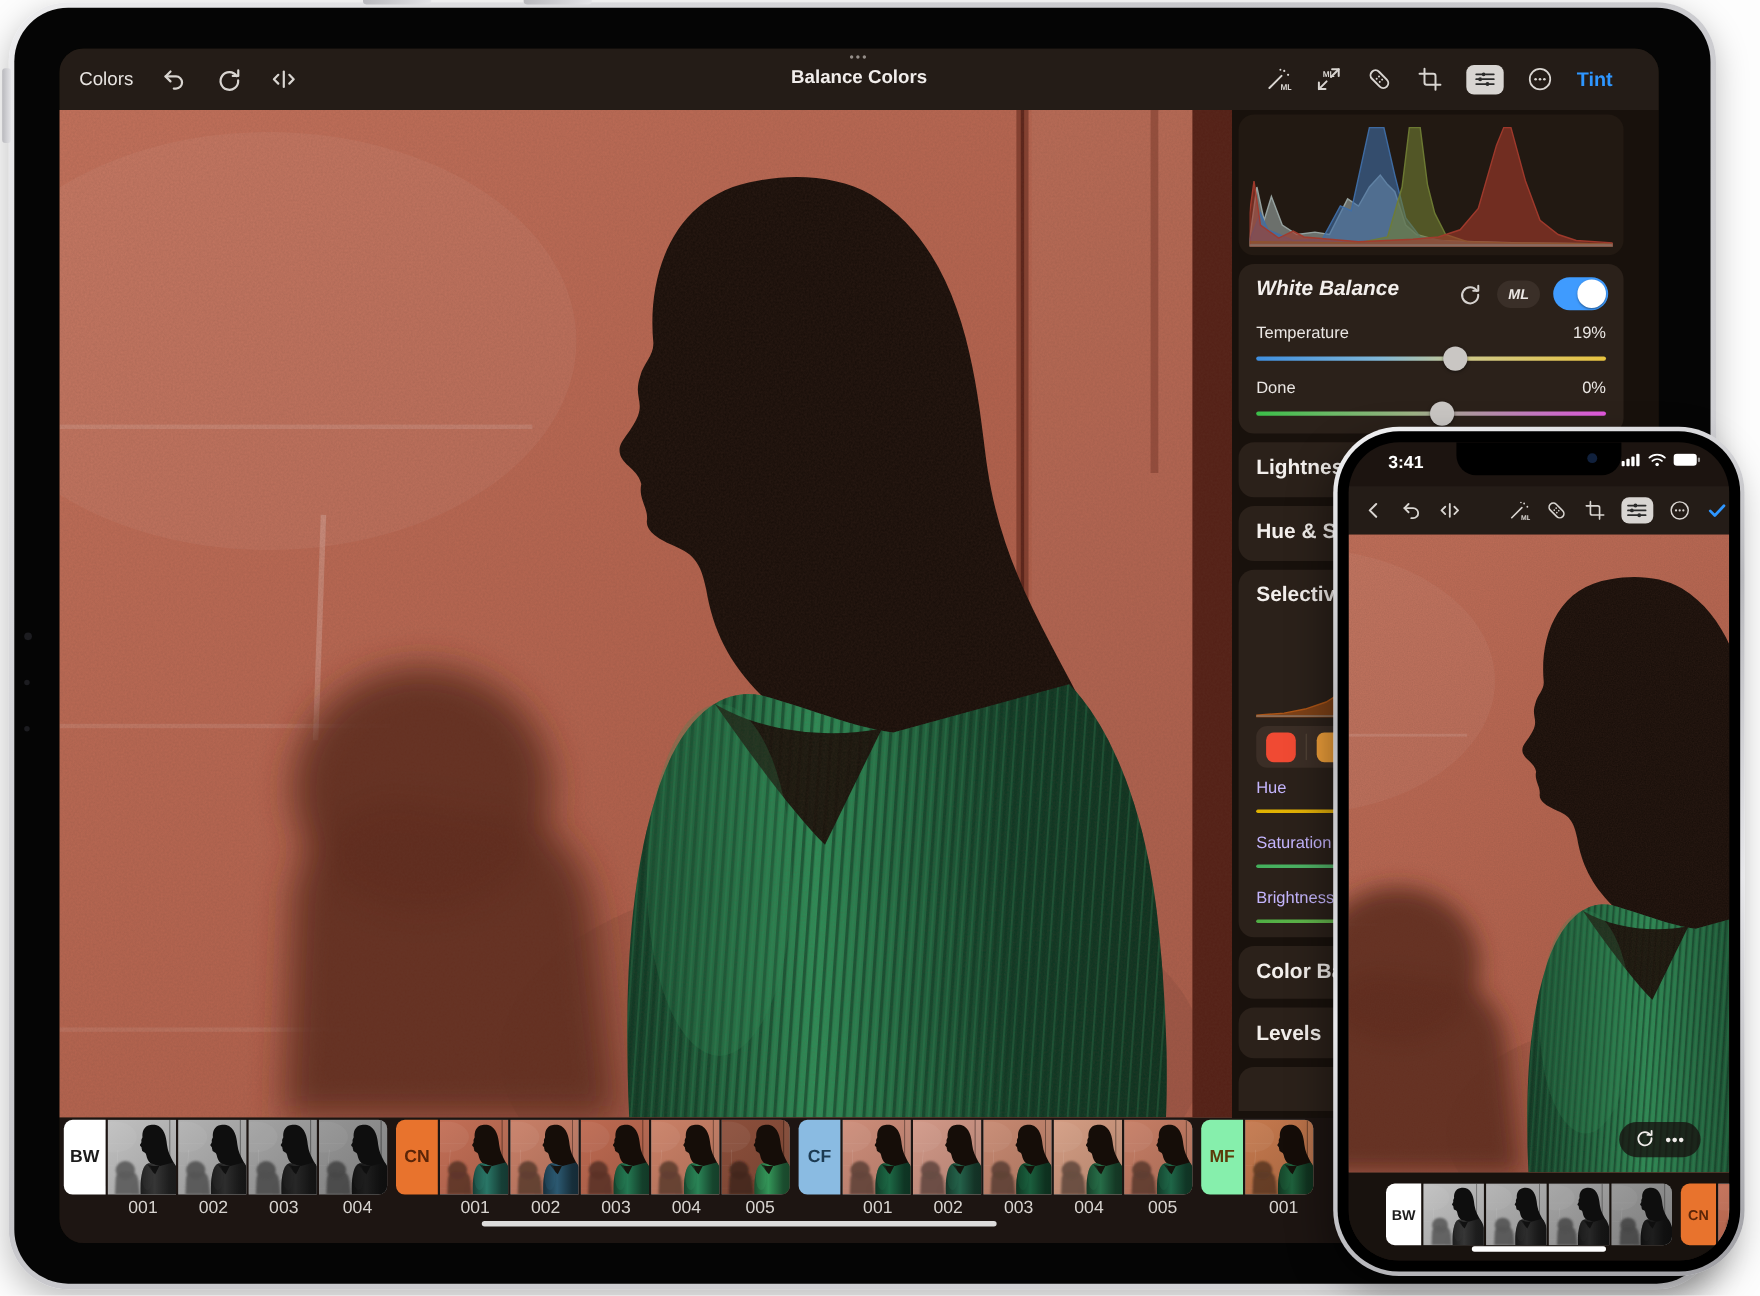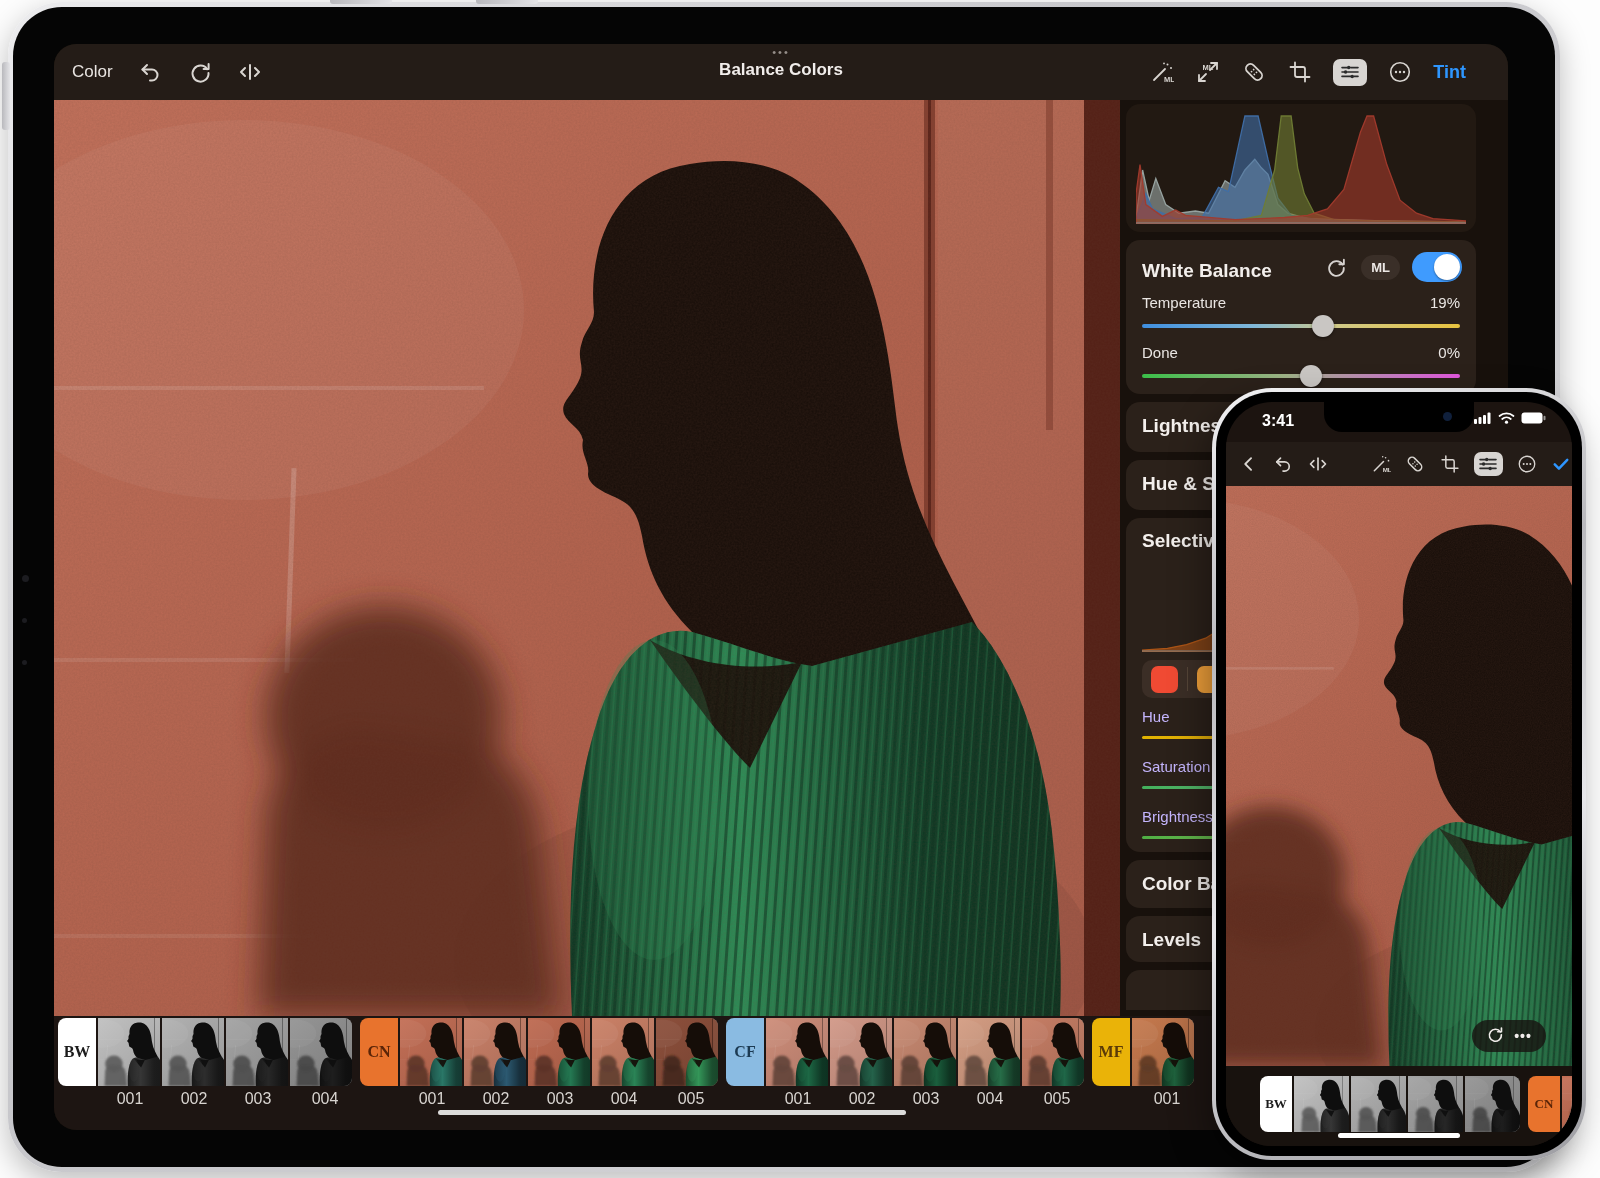--- a/index.html
+++ b/index.html
@@ -28,21 +28,21 @@
   
   .photo{position:absolute;left:0;top:56px;width:1066px;height:916px;overflow:hidden;background:#b96c55;}
   .photo svg{position:absolute;left:0;top:0;width:100%;height:100%;}
   
   .sidebar{position:absolute;left:1066px;top:56px;width:388px;height:916px;background:#18110c;}
   .card{position:absolute;left:6px;width:350px;background:#2b211a;border-radius:14px;}
   .card .ctitle{color:#f3efec;font-size:19px;font-weight:bold;padding:14px 0 0 16px;}
   .hist-card{top:4px;height:128px;background:#221912;}
   .hist-card svg{position:absolute;left:10px;top:8px;}
   .wb-card{top:140px;height:154px;}
-  .wb-head{position:absolute;left:16px;right:14px;top:12px;height:30px;display:flex;align-items:flex-end;}
+  .wb-head{position:absolute;left:16px;right:14px;top:12px;height:30px;display:flex;align-items:flex-start;font-style:italic;}
   .wb-title{color:#f3efec;font-size:19px;font-weight:bold;}
   .wb-right{margin-left:auto;display:flex;align-items:center;gap:12px;}
   .reset-btn{color:#d6d2cf;width:26px;height:26px;display:flex;align-items:center;justify-content:center;}
   .reset-btn svg{width:22px;height:22px;}
   .ml-pill{background:#3a2f28;color:#ece8e5;font-size:13px;font-weight:bold;border-radius:14px;padding:5px 10px;}
   .toggle{width:50px;height:30px;border-radius:15px;position:relative;}
   .knob{position:absolute;right:2px;top:2px;width:26px;height:26px;border-radius:50%;background:#fff;box-shadow:0 1px 2px rgba(0,0,0,.4);}
   .srow-label{position:absolute;left:16px;color:#eae6e3;font-size:15px;}
   .srow-val{position:absolute;right:16px;color:#eae6e3;font-size:15px;}
   .track{position:absolute;left:16px;right:16px;height:4px;border-radius:2px;}
@@ -61,21 +61,21 @@
   .mini-line{position:absolute;left:16px;right:16px;height:3px;border-radius:2px;}
   .hue-line{background:linear-gradient(90deg,#e0b300,#f0a22e);}
   .sat-line{background:linear-gradient(90deg,#43b05c,#8ec79b);}
   .bri-line{background:linear-gradient(90deg,#4fae44,#b8dc6e);}
   
   .strip{position:absolute;left:0;bottom:0;width:100%;height:114px;background:#1d1512;}
   .strip-items{position:absolute;left:4px;top:2px;display:flex;align-items:flex-start;}
   .fs-item{display:flex;flex-direction:column;align-items:center;}
   .fs-thumb{position:relative;overflow:hidden;background:#777;}
   .fs-thumb svg{position:absolute;left:0;top:0;width:100%;height:100%;}
-  .fs-tilebox{display:flex;align-items:center;justify-content:center;font-weight:bold;font-family:Liberation Serif, serif;}
+  .fs-tilebox{display:flex;align-items:center;justify-content:center;font-weight:bold;}
   .fs-num{color:#d8d4d0;font-size:16px;height:22px;display:flex;align-items:flex-end;}
   .scrollbar{position:absolute;height:5px;border-radius:3px;background:rgba(255,255,255,.85);}
   
   .iphone{position:absolute;left:1212px;top:388px;width:374px;height:772px;border-radius:60px;
     background:linear-gradient(160deg,#f2f2f4,#b9b9bd 30%,#e7e7ea 60%,#9d9da2);box-shadow:-8px 14px 34px rgba(0,0,0,.35);z-index:10;}
   .iphone-bezel{position:absolute;left:4px;top:4px;right:4px;bottom:4px;border-radius:56px;background:#000;}
   .iphone-screen{position:absolute;left:14px;top:14px;width:346px;height:744px;border-radius:46px;background:#1c1410;overflow:hidden;}
   .notch{position:absolute;left:50%;top:0;transform:translateX(-50%);width:150px;height:30px;background:#000;
     border-radius:0 0 18px 18px;z-index:5;}
   .notch .cam{position:absolute;right:22px;top:10px;width:9px;height:9px;border-radius:50%;background:#10203c;}
@@ -104,21 +104,21 @@
   <div class="ipad">
     <div class="ipad-bezel"></div>
     <div class="cam-dot" style="left:14px;top:573px;"></div>
     <div class="cam-dot" style="left:14px;top:616px;width:5px;height:5px;"></div>
     <div class="cam-dot" style="left:14px;top:658px;width:5px;height:5px;"></div>
 
     <div class="ipad-screen">
 
       <div class="tbar">
         <div class="left">
-          <span class="cancel">Color</span>
+          <span class="cancel">Colors</span>
           <span class="tbtn">
             <svg viewBox="0 0 24 24" fill="none" stroke="currentColor" stroke-width="2" stroke-linecap="round" stroke-linejoin="round">
                 <path d="M9 5 4.5 9.5 9 14"></path>
                 <path d="M4.5 9.5H14a5.5 5.5 0 0 1 0 11h-2"></path>
               </svg>
           </span>
           <span class="tbtn">
             <svg viewBox="0 0 24 24" fill="none" stroke="currentColor" stroke-width="2" stroke-linecap="round" stroke-linejoin="round">
                 <path d="M19.2 9.2A8 8 0 1 0 20.5 13"></path>
                 <path d="M20.6 4v5h-5"></path>
@@ -1012,21 +1012,21 @@
   <path d="M518,916 C513,800 518,700 543,622 C563,557 598,524 638,532 C688,546 718,560 758,566 L918,522 C958,562 988,642 998,732 C1006,802 1008,872 1006,916 Z" fill="url(#gsc15)"></path>
   <path d="M518,916 C513,800 518,700 543,622 C563,557 598,524 638,532 C688,546 718,560 758,566 L918,522 C958,562 988,642 998,732 C1006,802 1008,872 1006,916 Z" fill="url(#psc15)"></path>
   <path d="M596,540 C640,566 700,572 748,562 L696,668 C668,640 628,586 596,540 Z" fill="#150d08" opacity="0.92"></path>
   <ellipse cx="600" cy="700" rx="66" ry="160" fill="#237350" opacity="0.25"></ellipse>
 
   </svg>
               </div>
               <div class="fs-num">005</div>
             </div>
             <div class="fs-item">
-              <div class="fs-tilebox" style="width: 38px; height: 68px; background: #eab308; color: rgb(91, 58, 8); border-radius: 8px 0px 0px 8px; margin-right: 2px; font-size: 16px;">MF</div>
+              <div class="fs-tilebox" style="width: 38px; height: 68px; background: #86efac; color: rgb(91, 58, 8); border-radius: 8px 0px 0px 8px; margin-right: 2px; font-size: 16px;">MF</div>
               <div class="fs-num"></div>
             </div>
             <div class="fs-item">
               <div class="fs-thumb" style="width: 62px; height: 68px; border-radius: 0px 8px 8px 0px; margin-right: 8px;">
                 <svg viewBox="0 0 1066 916" preserveAspectRatio="xMidYMid slice" xmlns="http://www.w3.org/2000/svg">
   <defs>
     <linearGradient id="wsc16" x1="0" y1="0" x2="1" y2="1">
       <stop offset="0" stop-color="#c77a4e"></stop>
                       <stop offset="1" stop-color="#a36440"></stop>
     </linearGradient>

